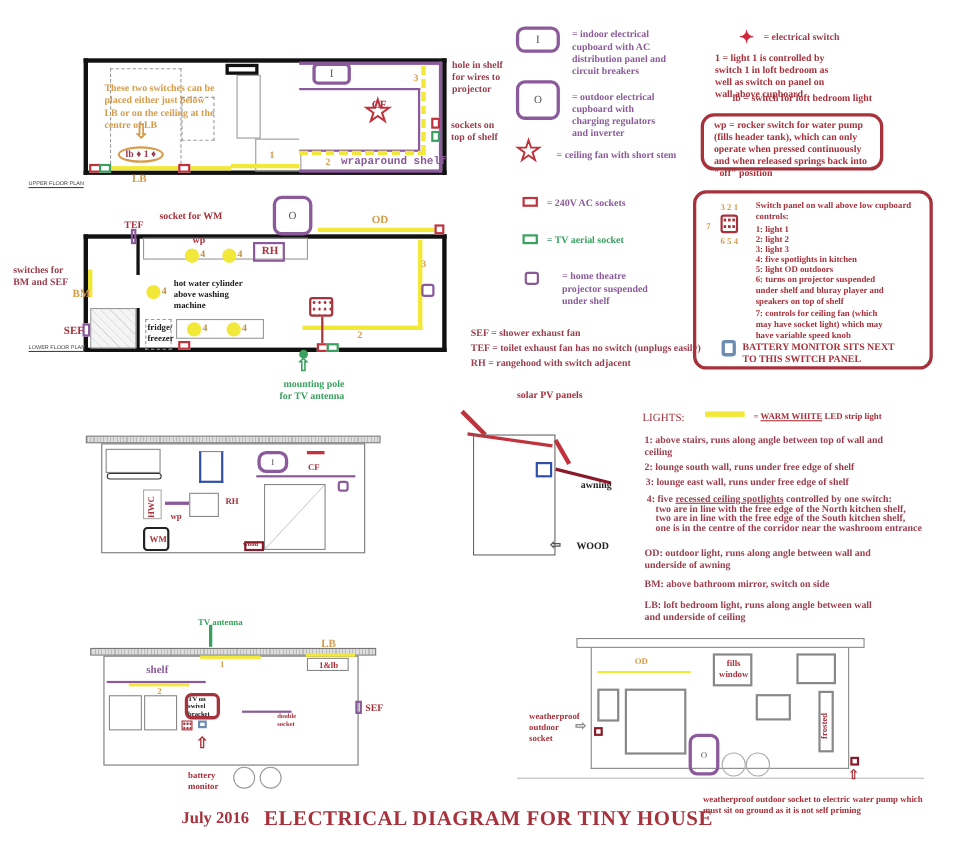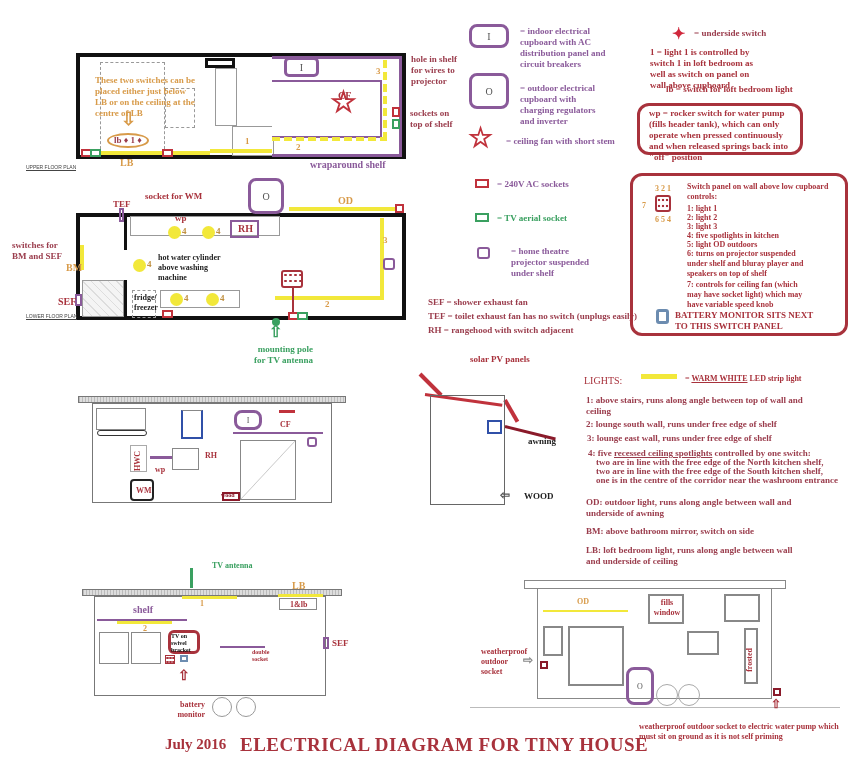--- a/index.html
+++ b/index.html
@@ -49,21 +49,21 @@
   <div class="yellow-dash-v" style="left:383px;top:60px;height:80px;"></div>
   <div class="yellow-dash-h" style="left:272px;top:137px;width:115px;"></div>
   <div class="yellow-h" style="left:210px;top:149px;width:62px;"></div>
   <div class="yellow-h" style="left:95px;top:151px;width:115px;"></div>
   <div class="abs t9 orange" style="left:95px;top:75px;width:100px;">These two switches can be placed either just below LB or on the ceiling at the centre of LB</div>
   <div class="abs orange" style="left:121px;top:108px;font-size:18px;">⇩</div>
   <div class="abs t9 maroon" style="left:107px;top:133px;border:2px solid #d89b4a;border-radius:50%;padding:0 5px;">lb ♦ 1 ♦</div>
   <div class="abs t10 orange" style="left:120px;top:157px;">LB</div>
   <div class="abs" style="left:330px;top:87px;font-size:30px;color:#c0323c;line-height:30px;">☆</div>
   <div class="abs t10 red" style="left:338px;top:90px;">CF</div>
-  <div class="abs t10 purple" style="left:310px;top:159px;">wraparound shelf</div>
+  <div class="abs t10 purple" style="left:310px;top:142px;font-family:Liberation Mono, monospace;">wraparound shelf</div>
   <div class="abs t9 orange" style="left:296px;top:142px;">2</div>
   <div class="abs t9 orange" style="left:376px;top:66px;">3</div>
   <div class="abs t9 orange" style="left:245px;top:136px;">1</div>
   <div class="sock-r" style="left:392px;top:107px;width:8px;height:10px;"></div>
   <div class="sock-g" style="left:392px;top:119px;width:8px;height:10px;"></div>
   <div class="sock-r" style="left:81px;top:149px;"></div>
   <div class="sock-g" style="left:90px;top:149px;"></div>
   <div class="sock-r" style="left:162px;top:149px;"></div>
   <div class="abs t9 maroon" style="left:411px;top:54px;width:50px;">hole in shelf for wires to projector</div>
   <div class="abs t9 maroon" style="left:410px;top:108px;width:50px;">sockets on top of shelf</div>
@@ -137,21 +137,21 @@
   <div class="abs t9 purple" style="left:520px;top:83px;width:90px;">= outdoor electrical cupboard with charging regulators and inverter</div>
   <div class="abs" style="left:468px;top:124px;font-size:28px;line-height:28px;color:#c0323c;">☆</div>
   <div class="abs t9 purple" style="left:506px;top:136px;">= ceiling fan with short stem</div>
   <div class="abs" style="left:475px;top:179px;width:14px;height:9px;border:2px solid #c0323c;"></div>
   <div class="abs t9 purple" style="left:497px;top:179px;">= 240V AC sockets</div>
   <div class="abs" style="left:475px;top:213px;width:14px;height:9px;border:2px solid #3aa060;"></div>
   <div class="abs t9 green" style="left:497px;top:213px;">= TV aerial socket</div>
   <div class="abs" style="left:477px;top:247px;width:13px;height:12px;border:2px solid #8a5a9a;border-radius:3px;"></div>
   <div class="abs t9 purple" style="left:499px;top:246px;width:90px;margin-left:12px;">= home theatre projector suspended under shelf</div>
   <div class="abs" style="left:672px;top:24px;font-size:16px;color:#d0283c;">✦</div>
-  <div class="abs t9 maroon" style="left:694px;top:28px;">= underside switch</div>
+  <div class="abs t9 maroon" style="left:694px;top:28px;">= electrical switch</div>
   <div class="abs t9 red" style="left:650px;top:47px;width:115px;">1 = light 1 is controlled by switch 1 in loft bedroom as well as switch on panel on wall above cupboard</div>
   <div class="abs t9 red" style="left:650px;top:84px;padding-left:16px;">lb = switch for loft bedroom light</div>
   <div class="rbox" style="left:637px;top:103px;width:166px;height:52px;"></div>
   <div class="abs t9 red" style="left:649px;top:108px;width:150px;">wp = rocker switch for water pump (fills header tank), which can only operate when pressed continuously and when released springs back into "off" position</div>
   <div class="abs t9 maroon" style="left:428px;top:297px;">SEF = shower exhaust fan</div>
   <div class="abs t9 maroon" style="left:428px;top:311px;">TEF = toilet exhaust fan has no switch (unplugs easily)</div>
   <div class="abs t9 maroon" style="left:428px;top:325px;">RH = rangehood with switch adjacent</div>
 </div>
 
 <div>
@@ -221,21 +221,21 @@
       <span>I</span>
     </div>
   <div class="abs" style="left:233px;top:432px;width:90px;height:2px;background:#8a5a9a;"></div>
   <div class="abs t8 red" style="left:280px;top:420px;">CF</div>
   <div class="abs" style="left:279px;top:410px;width:16px;height:3px;background:#c0323c;"></div>
   <div class="abs" style="left:240px;top:440px;width:56px;height:60px;border:1px solid #888;background:linear-gradient(to bottom right,transparent 49%,#ccc 50%,transparent 51%);"></div>
   <div class="abs" style="left:307px;top:437px;width:10px;height:10px;border:2px solid #8a5a9a;border-radius:3px;"></div>
 </div>
 
 <div>
-  <div class="abs t8 green" style="left:180px;top:561px;margin-left:32px;">TV antenna</div>
+  <div class="abs t8 green" style="left:180px;top:561px;">TV antenna</div>
   <div class="abs" style="left:190px;top:568px;width:3px;height:20px;background:#3aa060;"></div>
   <div class="roof" style="left:82px;top:589px;width:260px;"></div>
   <div class="abs" style="left:94px;top:596px;width:232px;height:100px;border:1px solid #777;"></div>
   <div class="yellow-h" style="left:182px;top:596px;width:55px;height:3px;"></div>
   <div class="abs t8 orange" style="left:200px;top:599px;">1</div>
   <div class="abs t10 orange" style="left:292px;top:580px;">LB</div>
   <div class="yellow-h" style="left:278px;top:594px;width:45px;height:3px;"></div>
   <div class="abs" style="left:279px;top:598px;width:38px;height:12px;border:1px solid #888;"></div>
   <div class="abs t8 red" style="left:290px;top:600px;">1&amp;lb</div>
   <div class="abs t10 purple" style="left:133px;top:604px;">shelf</div>
@@ -246,21 +246,21 @@
   <div class="abs" style="left:131px;top:632px;width:30px;height:32px;border:1px solid #888;"></div>
   <div class="rbox" style="left:168px;top:630px;width:32px;height:24px;border-radius:6px;"></div>
   <div class="abs" style="left:171px;top:633px;font-size:6px;line-height:7px;color:#111;width:28px;">TV on swivel bracket</div>
   <div class="abs" style="left:165px;top:655px;width:10px;height:9px;border:1px solid #a8323c;background:radial-gradient(circle,#a8323c 1px,transparent 1.4px) 0 0/3px 4px;"></div>
   <div class="abs" style="left:180px;top:655px;width:8px;height:7px;border:2px solid #6c8cb0;"></div>
   <div class="abs" style="left:220px;top:646px;width:45px;height:2px;background:#8a5a9a;"></div>
   <div class="abs t8 red" style="left:252px;top:649px;font-size:6px;line-height:7px;width:22px;">double socket</div>
   <div class="abs" style="left:323px;top:637px;width:6px;height:12px;border:2px solid #8a5a9a;"></div>
   <div class="abs t9 red" style="left:332px;top:638px;">SEF</div>
   <div class="abs red" style="left:178px;top:667px;font-size:14px;">⇧</div>
-  <div class="abs t8 red" style="left:171px;top:700px;width:34px;text-align:right;">battery monitor</div>
+  <div class="abs t8 red" style="left:171px;top:700px;width:34px;text-align:left;">battery monitor</div>
   <div class="abs" style="left:212px;top:697px;width:20px;height:20px;border:1px solid #999;border-radius:50%;"></div>
   <div class="abs" style="left:236px;top:697px;width:20px;height:20px;border:1px solid #999;border-radius:50%;"></div>
 </div>
 
 <div>
   <div class="abs" style="left:524px;top:580px;width:262px;height:9px;border:1px solid #888;"></div>
   <div class="abs" style="left:537px;top:589px;width:235px;height:110px;border:1px solid #888;border-top:none;"></div>
   <div class="abs t8 orange" style="left:577px;top:597px;">OD</div>
   <div class="yellow-h" style="left:543px;top:610px;width:85px;height:2px;"></div>
   <div class="abs" style="left:648px;top:594px;width:36px;height:30px;border:2px solid #888;"></div>

